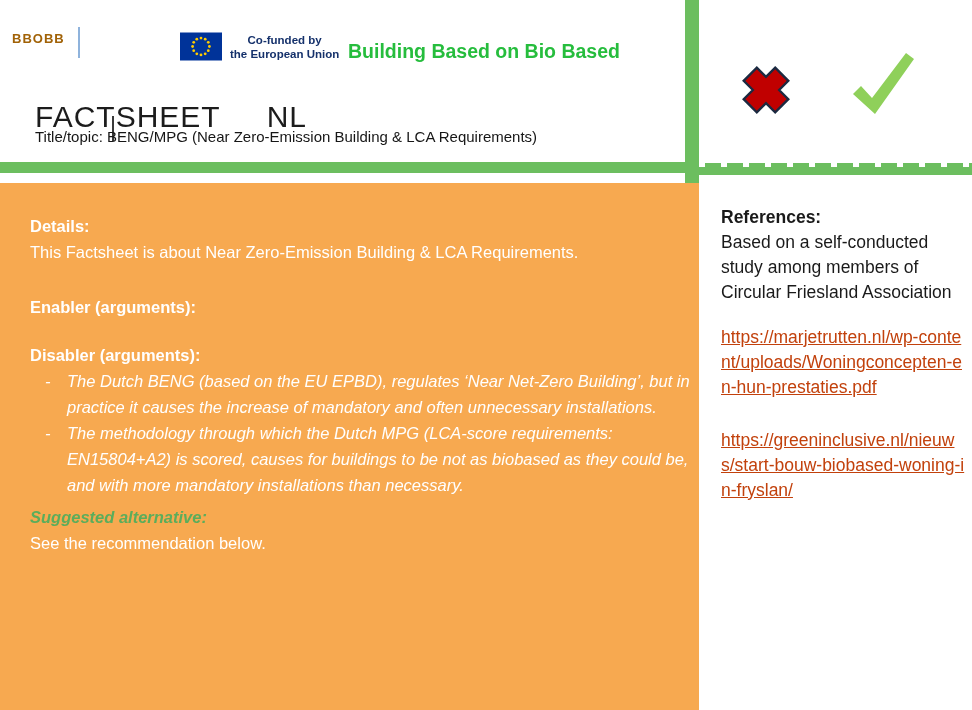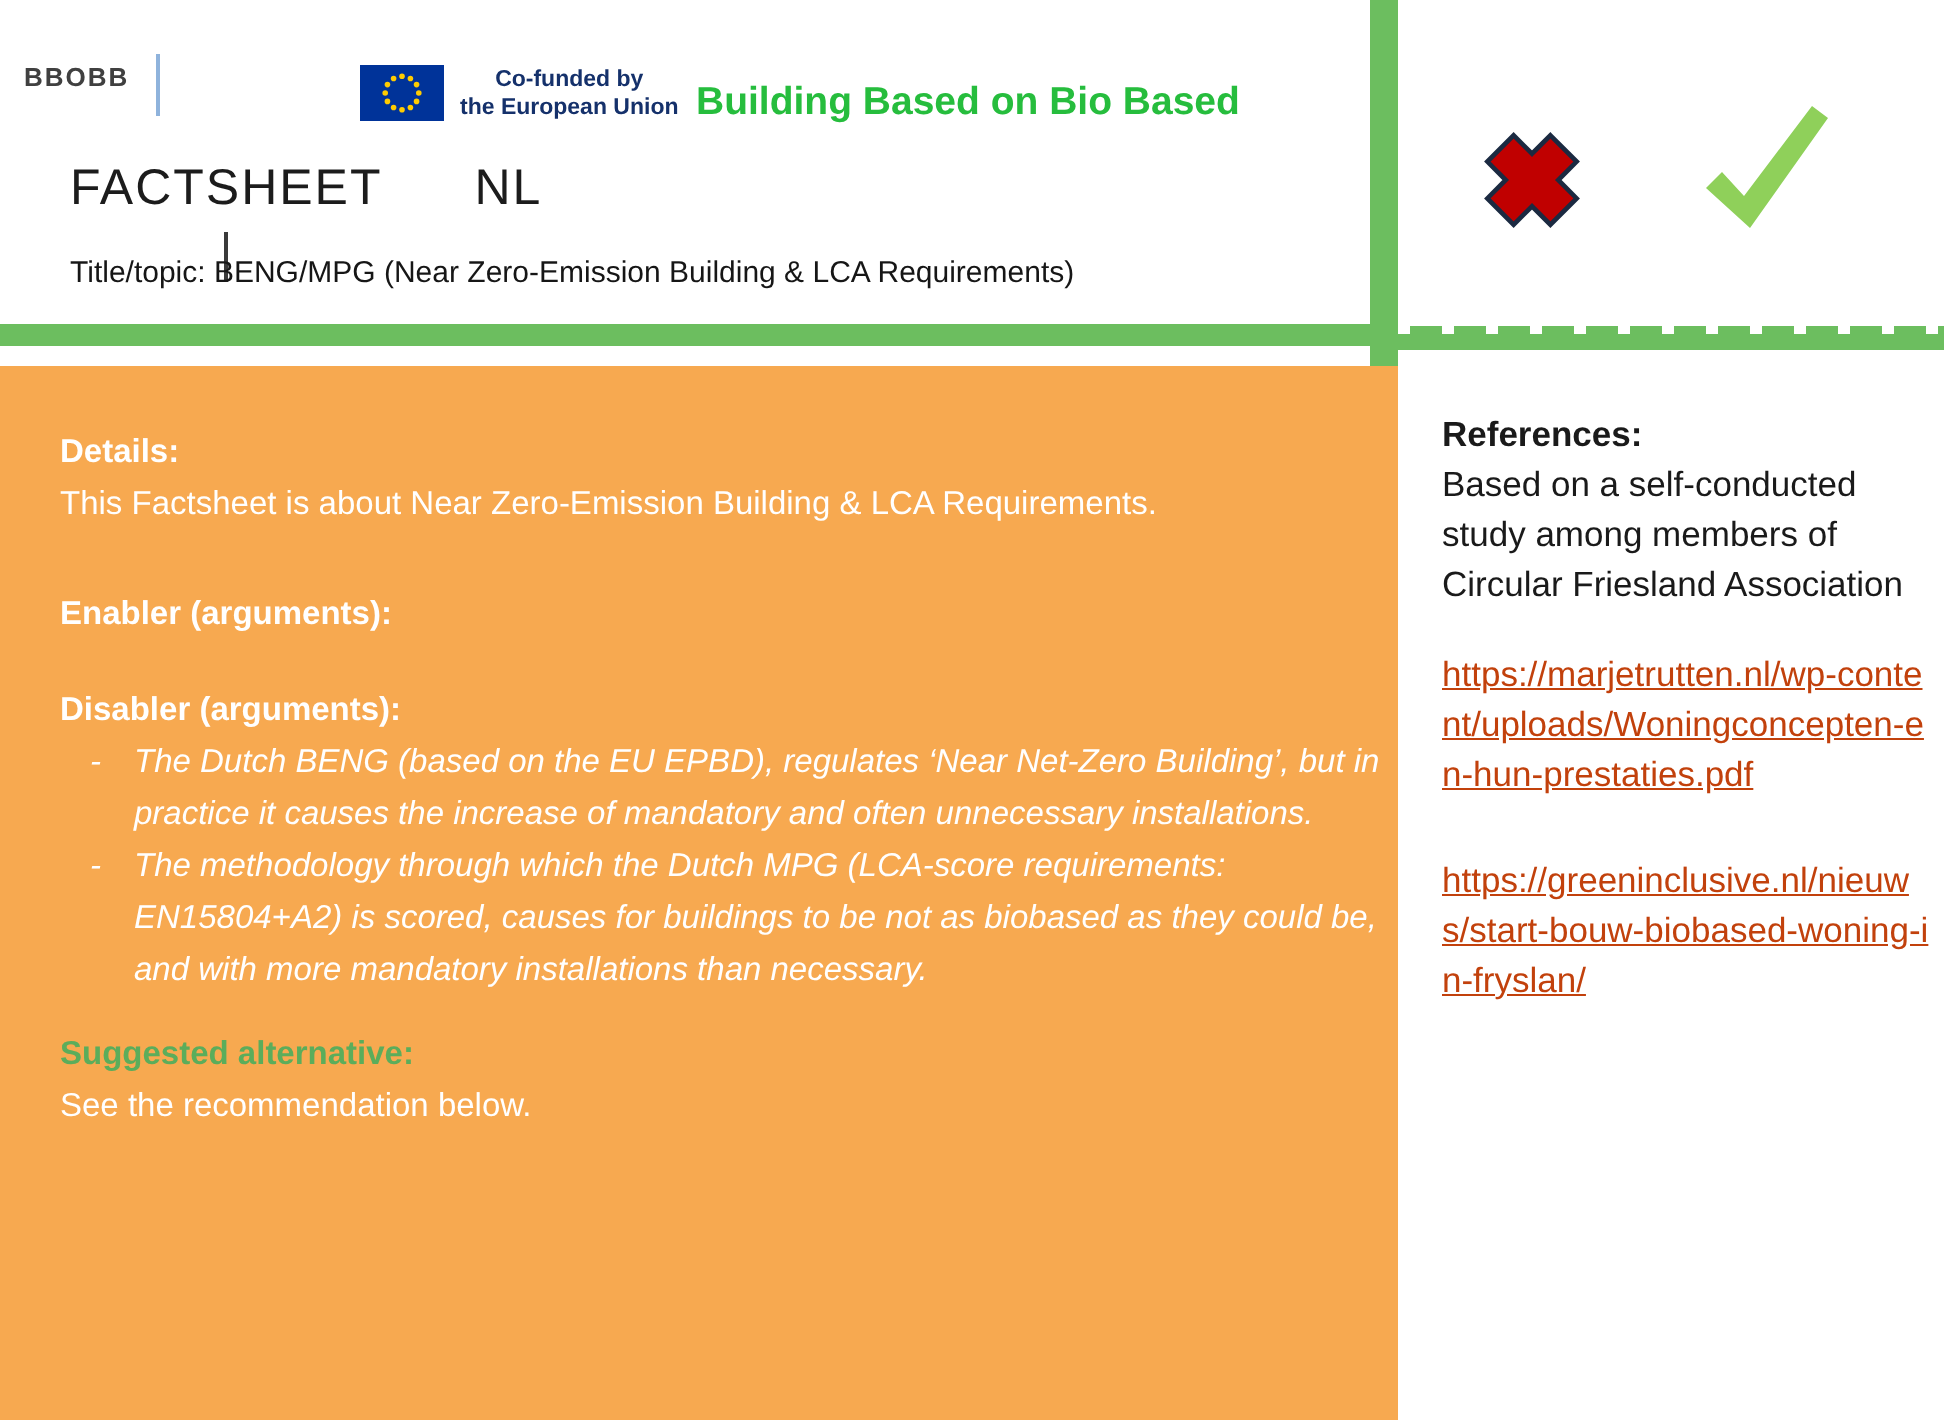--- a/index.html
+++ b/index.html
@@ -2,32 +2,32 @@
 <html><head>
 <meta charset="utf-8">
 <style>
   html,body{margin:0;padding:0;background:#ffffff;}
   .canvas{
     position:relative;width:972px;height:710px;overflow:hidden;
     background:#ffffff;font-family:"Liberation Sans",sans-serif;
   }
   
   .bbobb{position:absolute;left:12px;top:31px;font-size:13px;font-weight:700;
-    letter-spacing:1px;color:#404040;}
+    letter-spacing:1px;color:#a16207;}
   .logo-divider{position:absolute;left:78px;top:27px;width:2px;height:31px;background:#8FB3DC;}
   .interreg{position:absolute;left:91px;top:26px;line-height:1;}
   .interreg-top{display:block;font-size:21px;font-weight:700;color:#3F51A4;letter-spacing:0.5px;}
   .interreg-bottom{display:block;font-size:13.5px;font-weight:700;color:#11366B;margin-top:2px;}
   .eu-flag{position:absolute;left:180px;top:32px;}
   .cofunded{position:absolute;left:230px;top:33px;font-size:11.5px;font-weight:700;
     color:#15316B;line-height:14px;text-align:center;}
   .program-title{position:absolute;left:348px;top:40px;font-size:19.5px;font-weight:700;
     color:#26BD3D;}
   
-  .sheet-title{position:absolute;left:35px;top:80px;font-size:25px;font-weight:400;
+  .sheet-title{position:absolute;left:35px;top:100px;font-size:30px;font-weight:400;
     color:#1c1c1c;letter-spacing:1px;}
   .sheet-title .locale{margin-left:46px;}
   .text-cursor{position:absolute;left:112px;top:116px;width:2px;height:25px;background:#3a3a3a;}
   .subtitle{position:absolute;left:35px;top:128px;font-size:15px;color:#161616;}
   
   .vbar{position:absolute;left:685px;top:0;width:14px;height:710px;background:#6CBE5F;}
   .hbar-left{position:absolute;left:0;top:162px;width:685px;height:11px;background:#6CBE5F;}
   .hbar-right{position:absolute;left:699px;top:163px;width:273px;height:12px;background:#6CBE5F;}
   .hbar-right::after{content:"";position:absolute;left:0;top:0;right:0;height:4px;
     background:repeating-linear-gradient(90deg,#ffffff 0 6px,transparent 6px 22px);}
@@ -35,21 +35,21 @@
   .x-icon{position:absolute;left:740px;top:62px;}
   .check-icon{position:absolute;left:845px;top:50px;}
   
   .orange-panel{position:absolute;left:0;top:183px;width:752px;height:537px;
     background:#F7A950;color:#ffffff;box-sizing:border-box;
     padding:30px 42px 0 30px;font-size:16.5px;line-height:26px;}
   .o-heading{font-weight:700;}
   .o-italic{font-style:italic;}
   .m-enabler{margin-top:29px;}
   .m-disabler{margin-top:22px;}
-  .m-suggested{margin-top:16px;color:#5BAD5B;}
+  .m-suggested{margin-top:6px;color:#5BAD5B;font-style:italic;}
   .d-list{margin:0;}
   .d-item{display:flex;font-style:italic;}
   .d-item .dash{width:26px;flex:0 0 26px;padding-left:15px;box-sizing:border-box;}
   .d-item .d-text{flex:1;padding-left:11px;}
   
   .right-panel{position:absolute;left:699px;top:175px;width:273px;height:535px;
     background:#ffffff;box-sizing:border-box;padding:29px 4px 0 22px;
     color:#1a1a1a;font-size:17.5px;line-height:25px;}
   .r-heading{font-weight:700;line-height:26px;}
   .r-link{display:block;color:#c2410c;text-decoration:underline;word-break:break-all;

